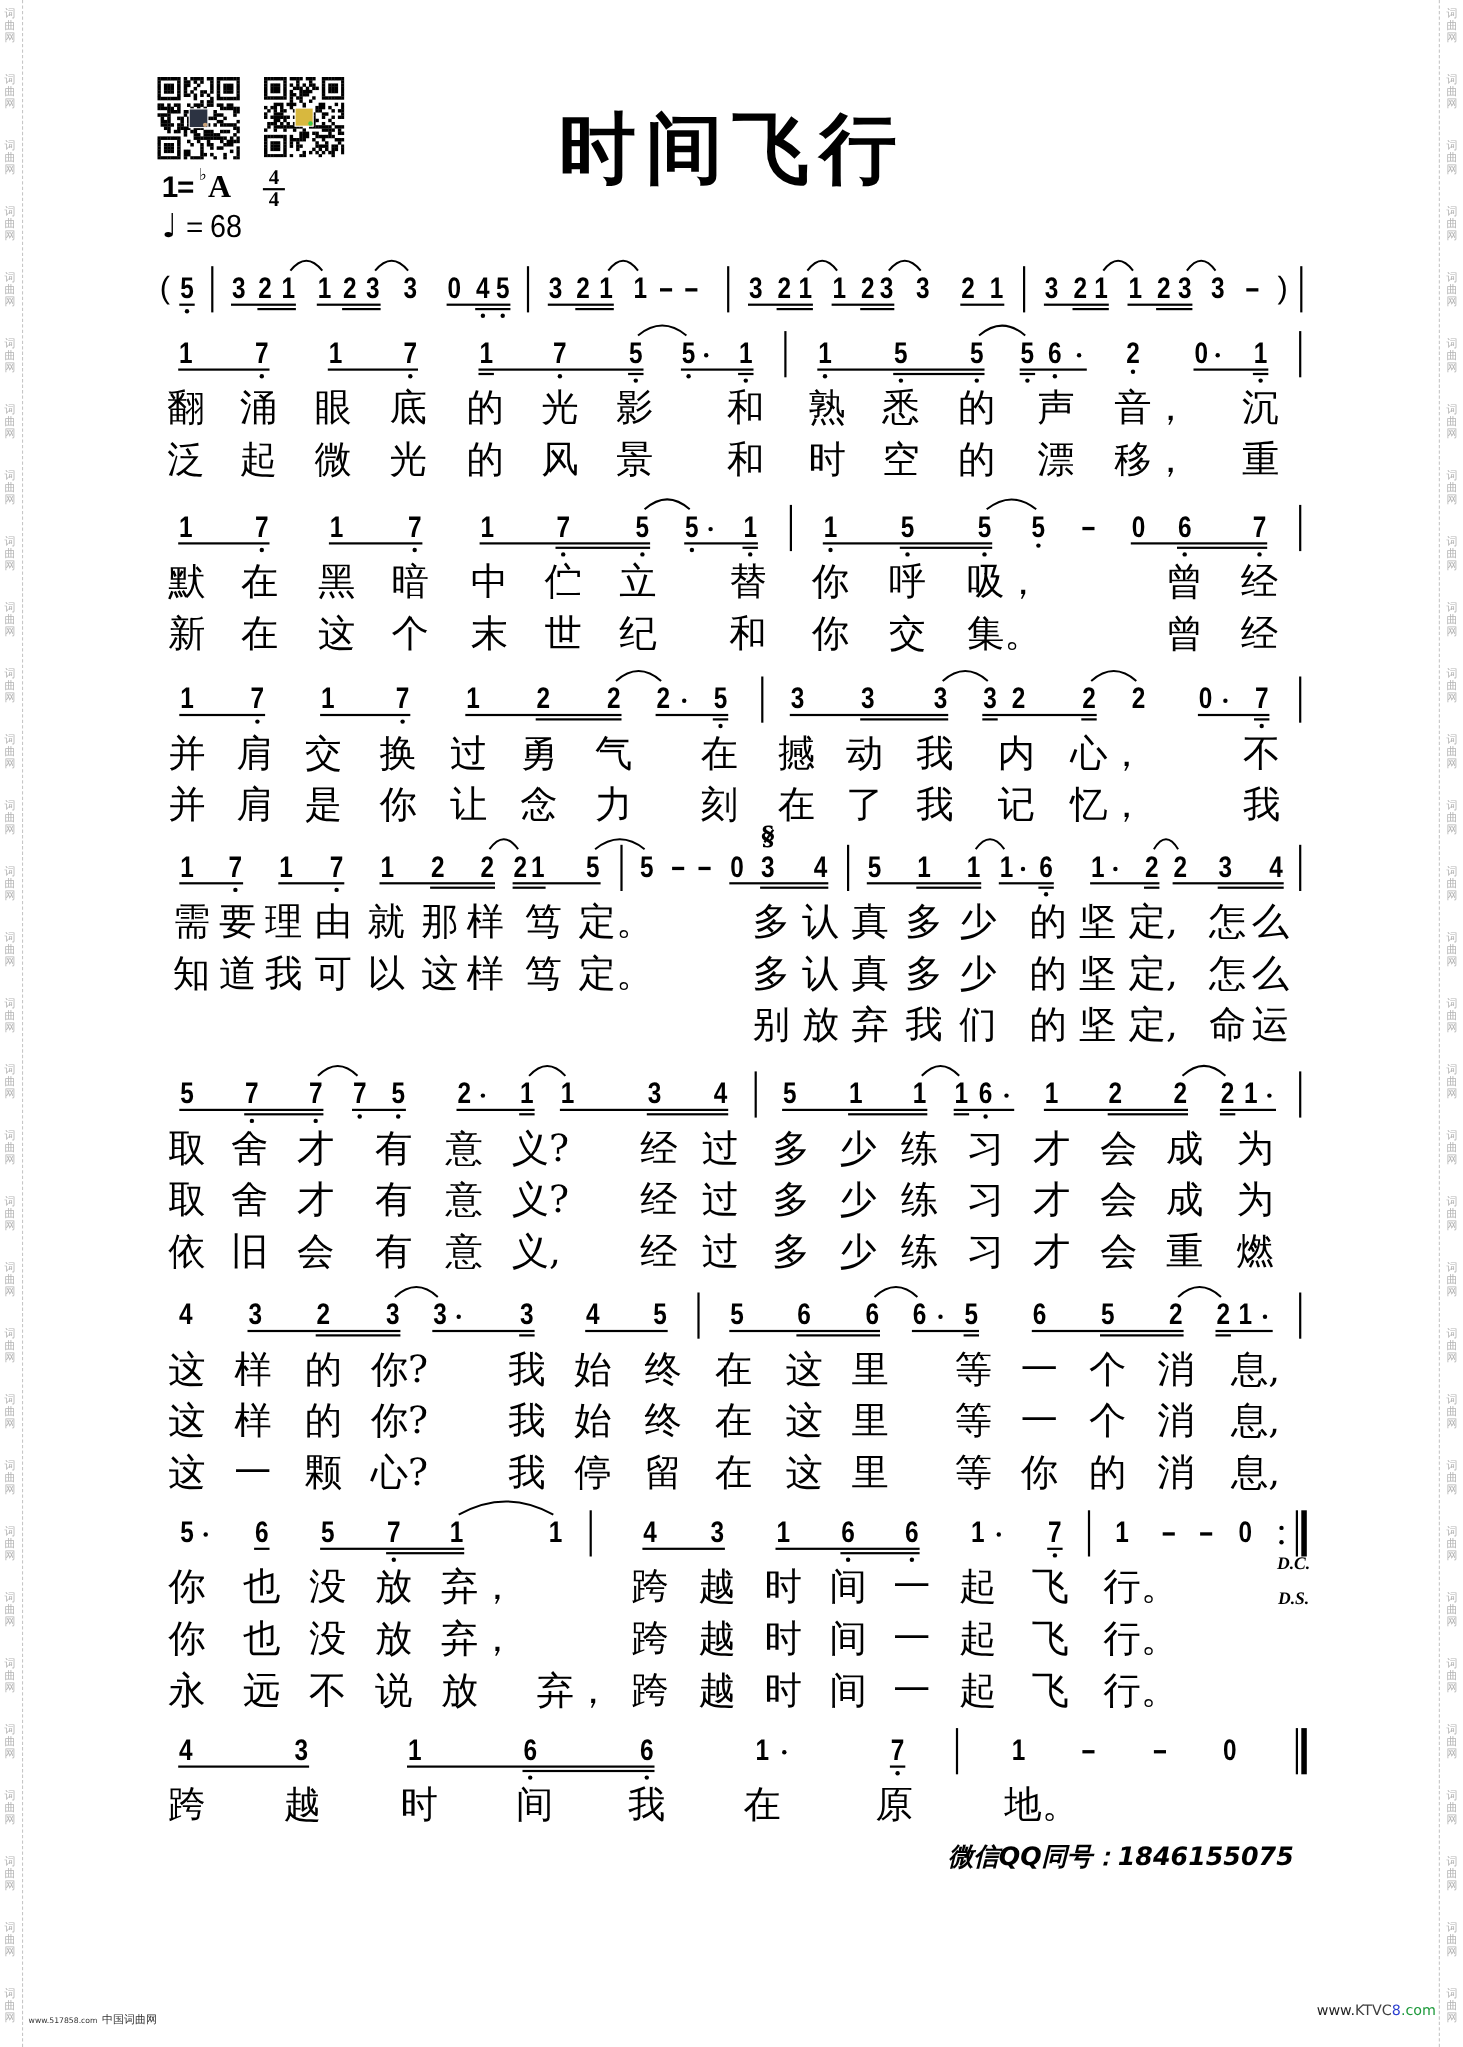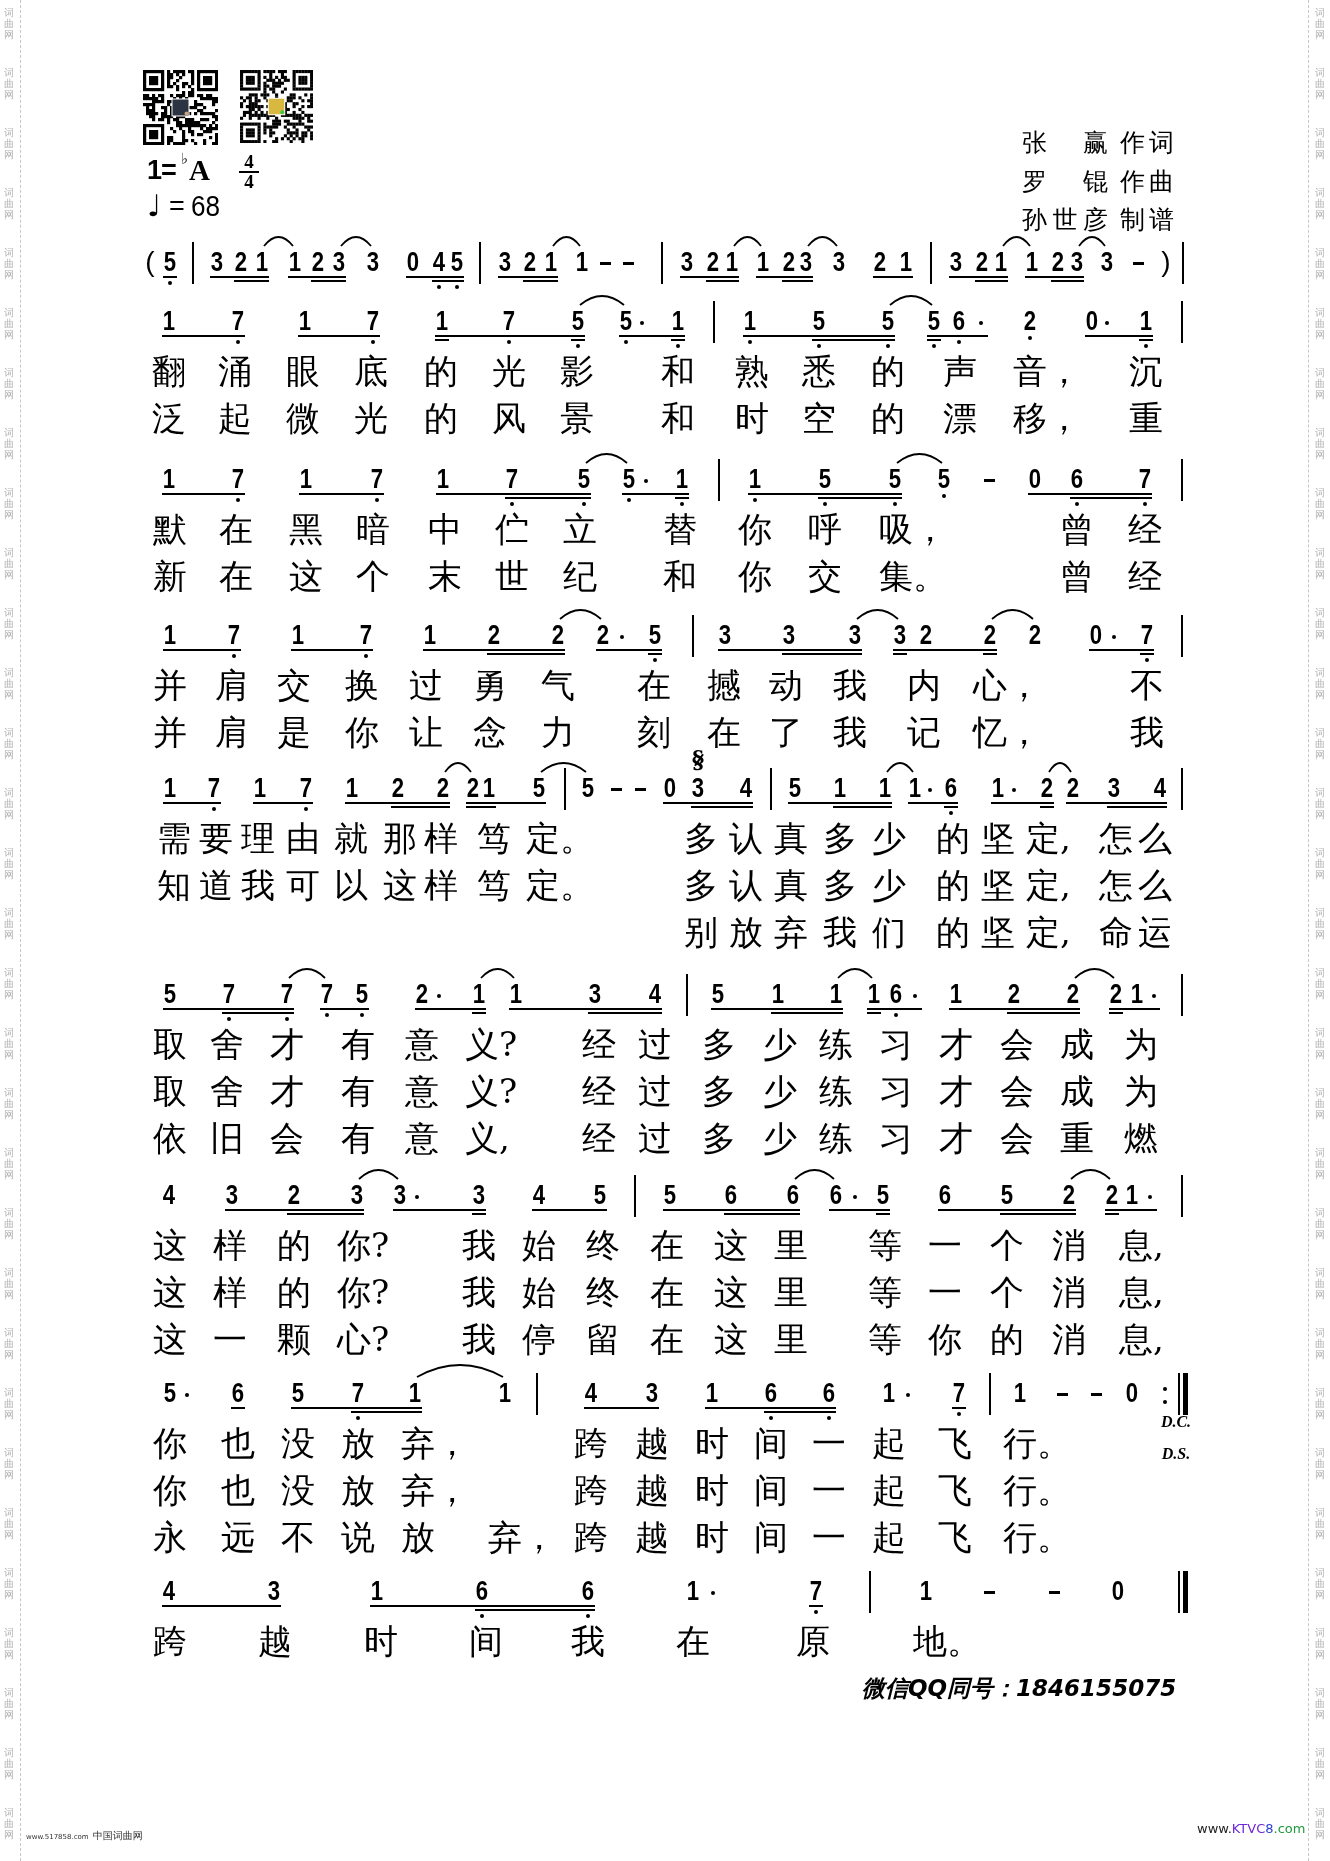--- a/index.html
+++ b/index.html
@@ -1000,52 +1000,39 @@
         <rect x="23.36" y="70.08" width="3.12" height="3.12"></rect>
         <rect x="32.12" y="70.08" width="3.12" height="3.12"></rect>
         <rect x="35.04" y="70.08" width="3.12" height="3.12"></rect>
         <rect x="49.64" y="70.08" width="3.12" height="3.12"></rect>
         <rect x="61.32" y="70.08" width="3.12" height="3.12"></rect>
         <rect x="27.74" y="27.74" width="17.52" height="17.52" fill="#fff"></rect>
         <rect x="28.74" y="28.74" width="15.52" height="15.52" fill="#d8b83e"></rect>
         <circle cx="42.26" cy="42.26" r="2" fill="#3cc84a"></circle>
       </svg></div>
 
+  <h1 class="title">时间飞行</h1>
 
   <div class="keysig">
     <span class="ks-one">1</span>
     <span class="ks-eq">=</span>
     <span class="ks-flat">♭</span>
     <span class="ks-note">A</span>
     <span class="timesig">
       <span class="ts-top">4</span>
       <span class="ts-bot">4</span>
     </span>
   </div>
 
   <div class="tempo">
     <span class="tempo-note">♩</span>
     <span class="tempo-eq">=</span>
     <span class="tempo-bpm">68</span>
   </div>
 
-  <div class="credits">
-    <div class="credit-row">
-      <span class="cname">张 赢</span>
-      <span class="crole">作词</span>
-    </div>
-    <div class="credit-row">
-      <span class="cname">罗 锟</span>
-      <span class="crole">作曲</span>
-    </div>
-    <div class="credit-row">
-      <span class="cname">孙世彦</span>
-      <span class="crole">制谱</span>
-    </div>
-  </div>
 
   <div id="score">
       <div>
         <span class="br" style="left: 143px; top: 248px;">(</span>
         <span class="n" style="left: 160px; top: 249px;">5</span>
         <div class="dot" style="left: 168px; top: 281px;"></div>
         <span class="n" style="left: 207px; top: 249px;">3</span>
         <span class="n" style="left: 231px; top: 249px;">2</span>
         <span class="n" style="left: 252px; top: 249px;">1</span>
         <span class="n" style="left: 285px; top: 249px;">1</span>
@@ -1778,14 +1765,14 @@
       <path d="M359 1179 Q378.5 1161 398 1179" fill="none" stroke="#000" stroke-width="1.8"></path>
       <path d="M795 1179 Q814.5 1161 834 1179" fill="none" stroke="#000" stroke-width="1.8"></path>
       <path d="M1071 1179 Q1090.5 1161 1110 1179" fill="none" stroke="#000" stroke-width="1.8"></path>
       <path d="M417 1377 Q460 1353 503 1377" fill="none" stroke="#000" stroke-width="1.8"></path>
     </svg>
 
   <div class="wechat">微信QQ同号：1846155075</div>
   <div class="site-left">
     <span class="u">www.517858.com</span><span class="c">中国词曲网</span>
   </div>
-  <div class="site-right" id="site-right"><span style="color: rgb(34, 34, 34);">www.</span><span style="color: #6d28d9;">KTVC</span><span style="color: rgb(43, 63, 209);">8</span><span style="color: rgb(30, 154, 60);">.com</span></div>
+  <div class="site-right" id="site-right"><span style="color: rgb(34, 34, 34);">www.</span><span style="color: #404040;">KTVC</span><span style="color: rgb(43, 63, 209);">8</span><span style="color: rgb(30, 154, 60);">.com</span></div>
 </div>
 
 </body></html>

